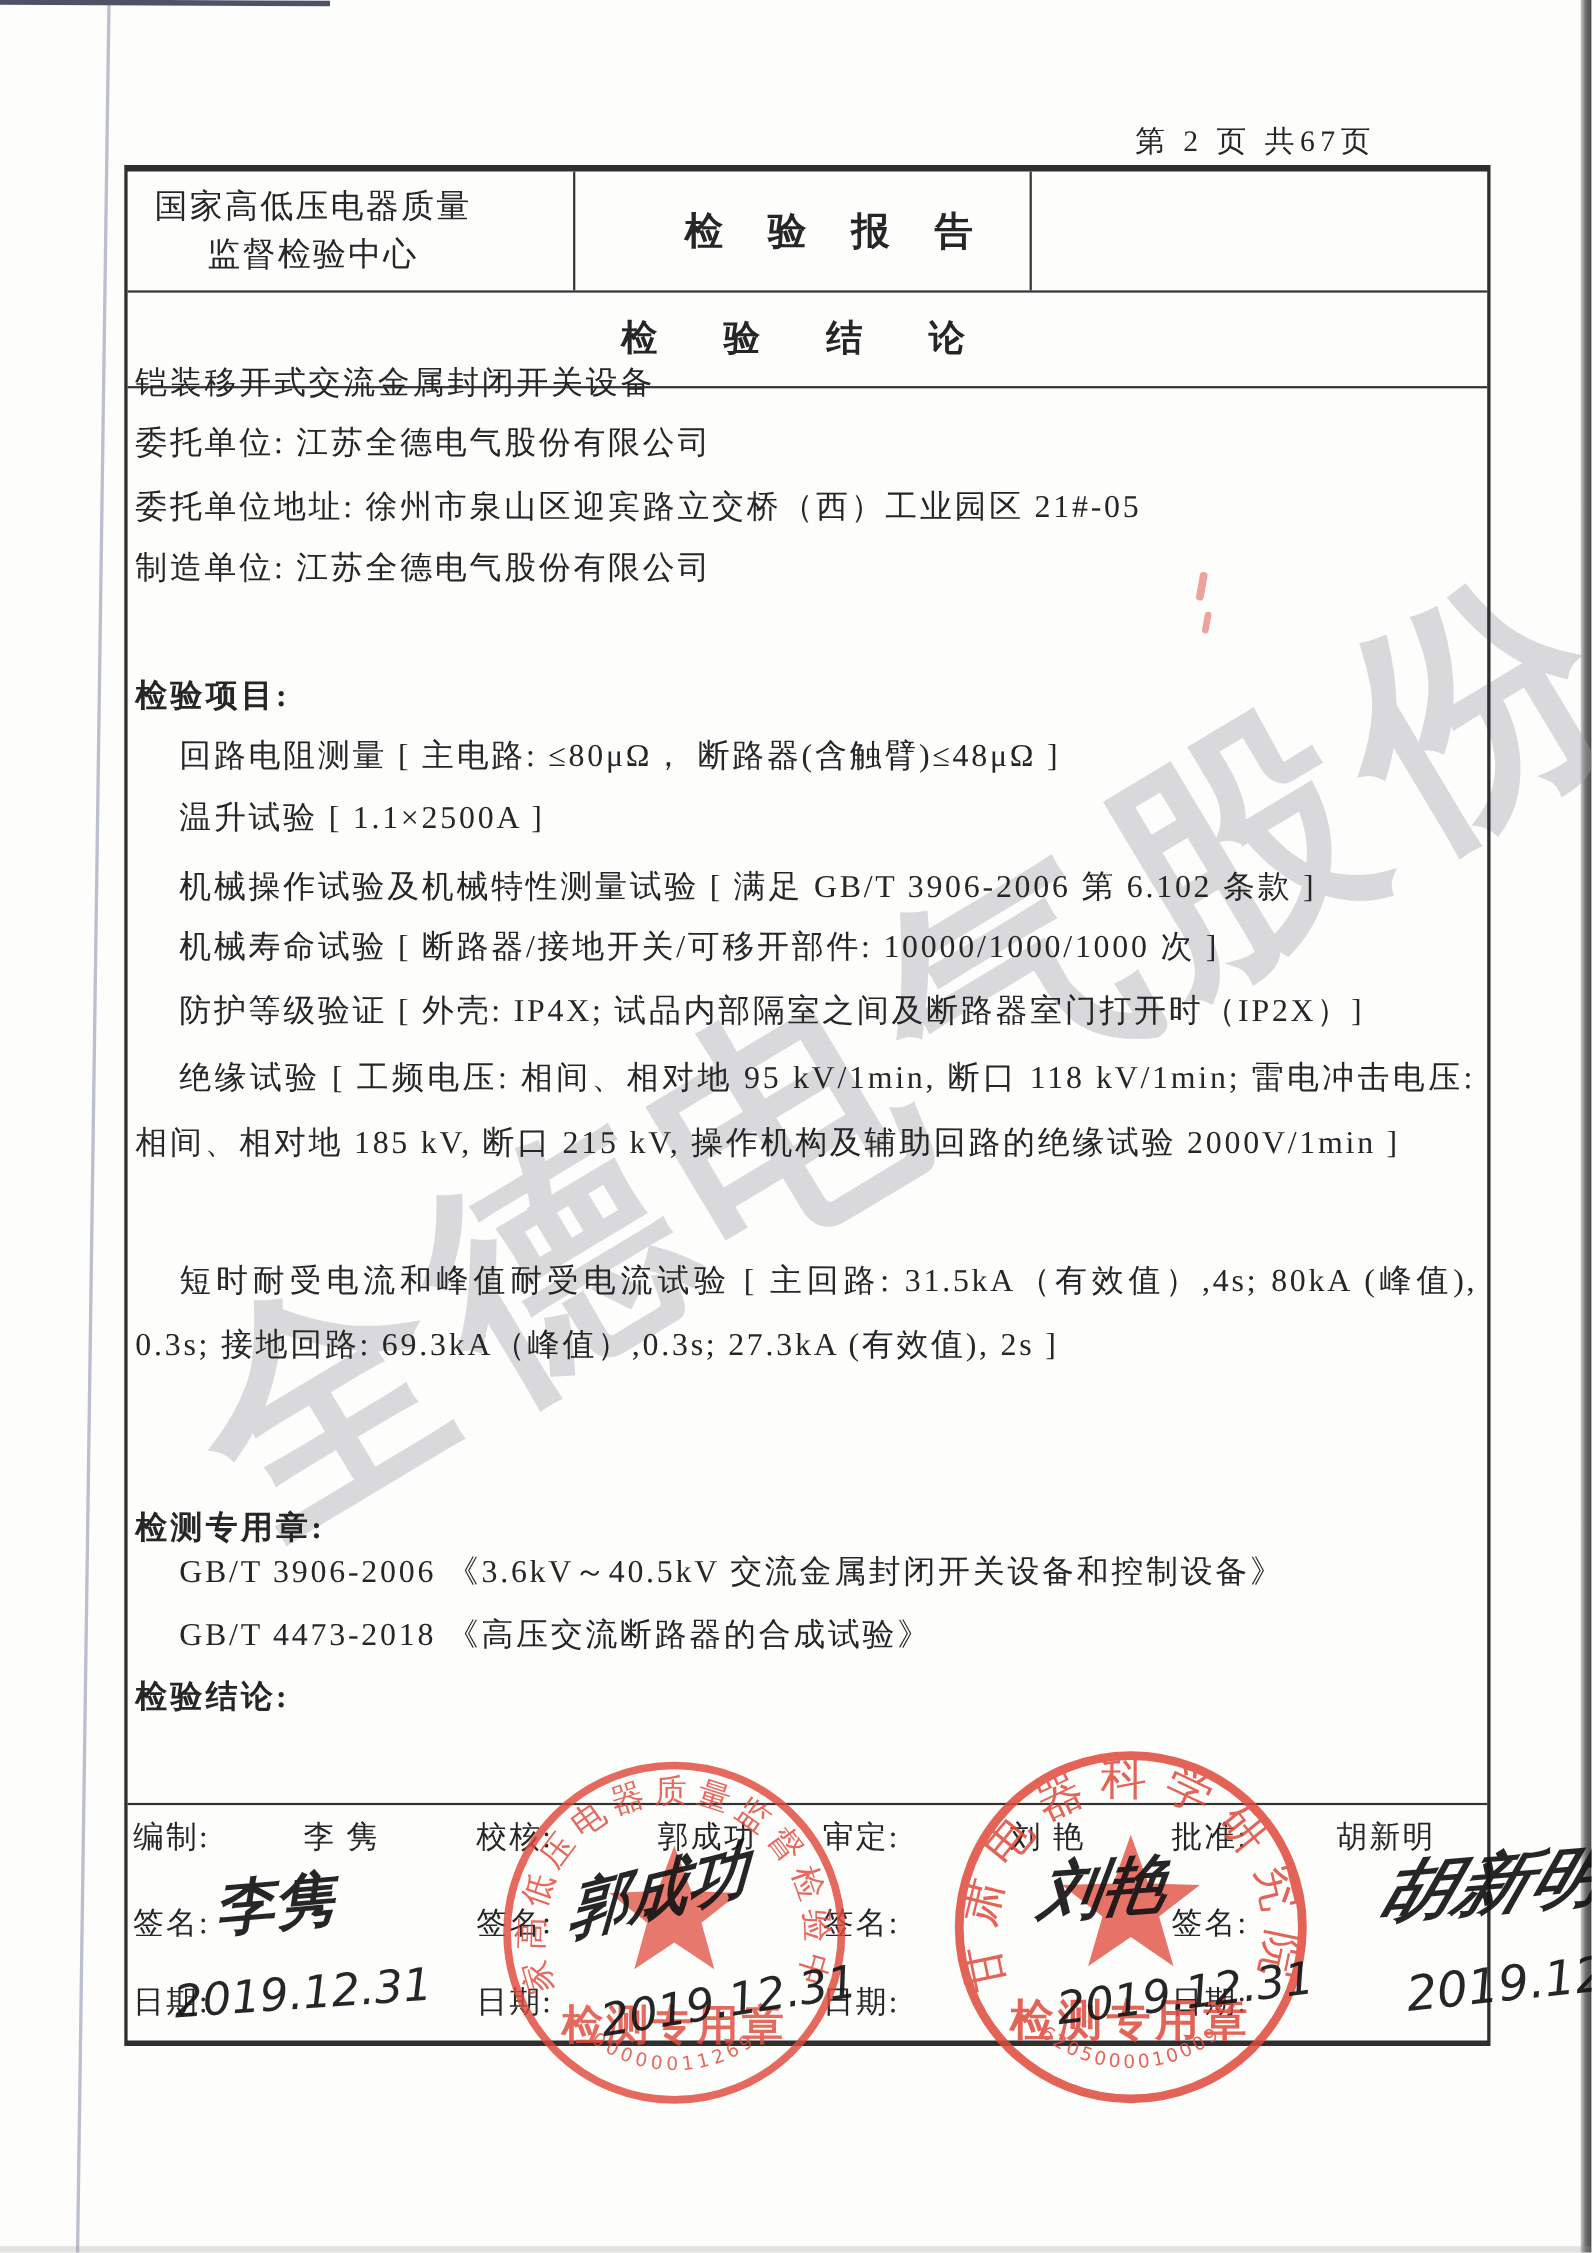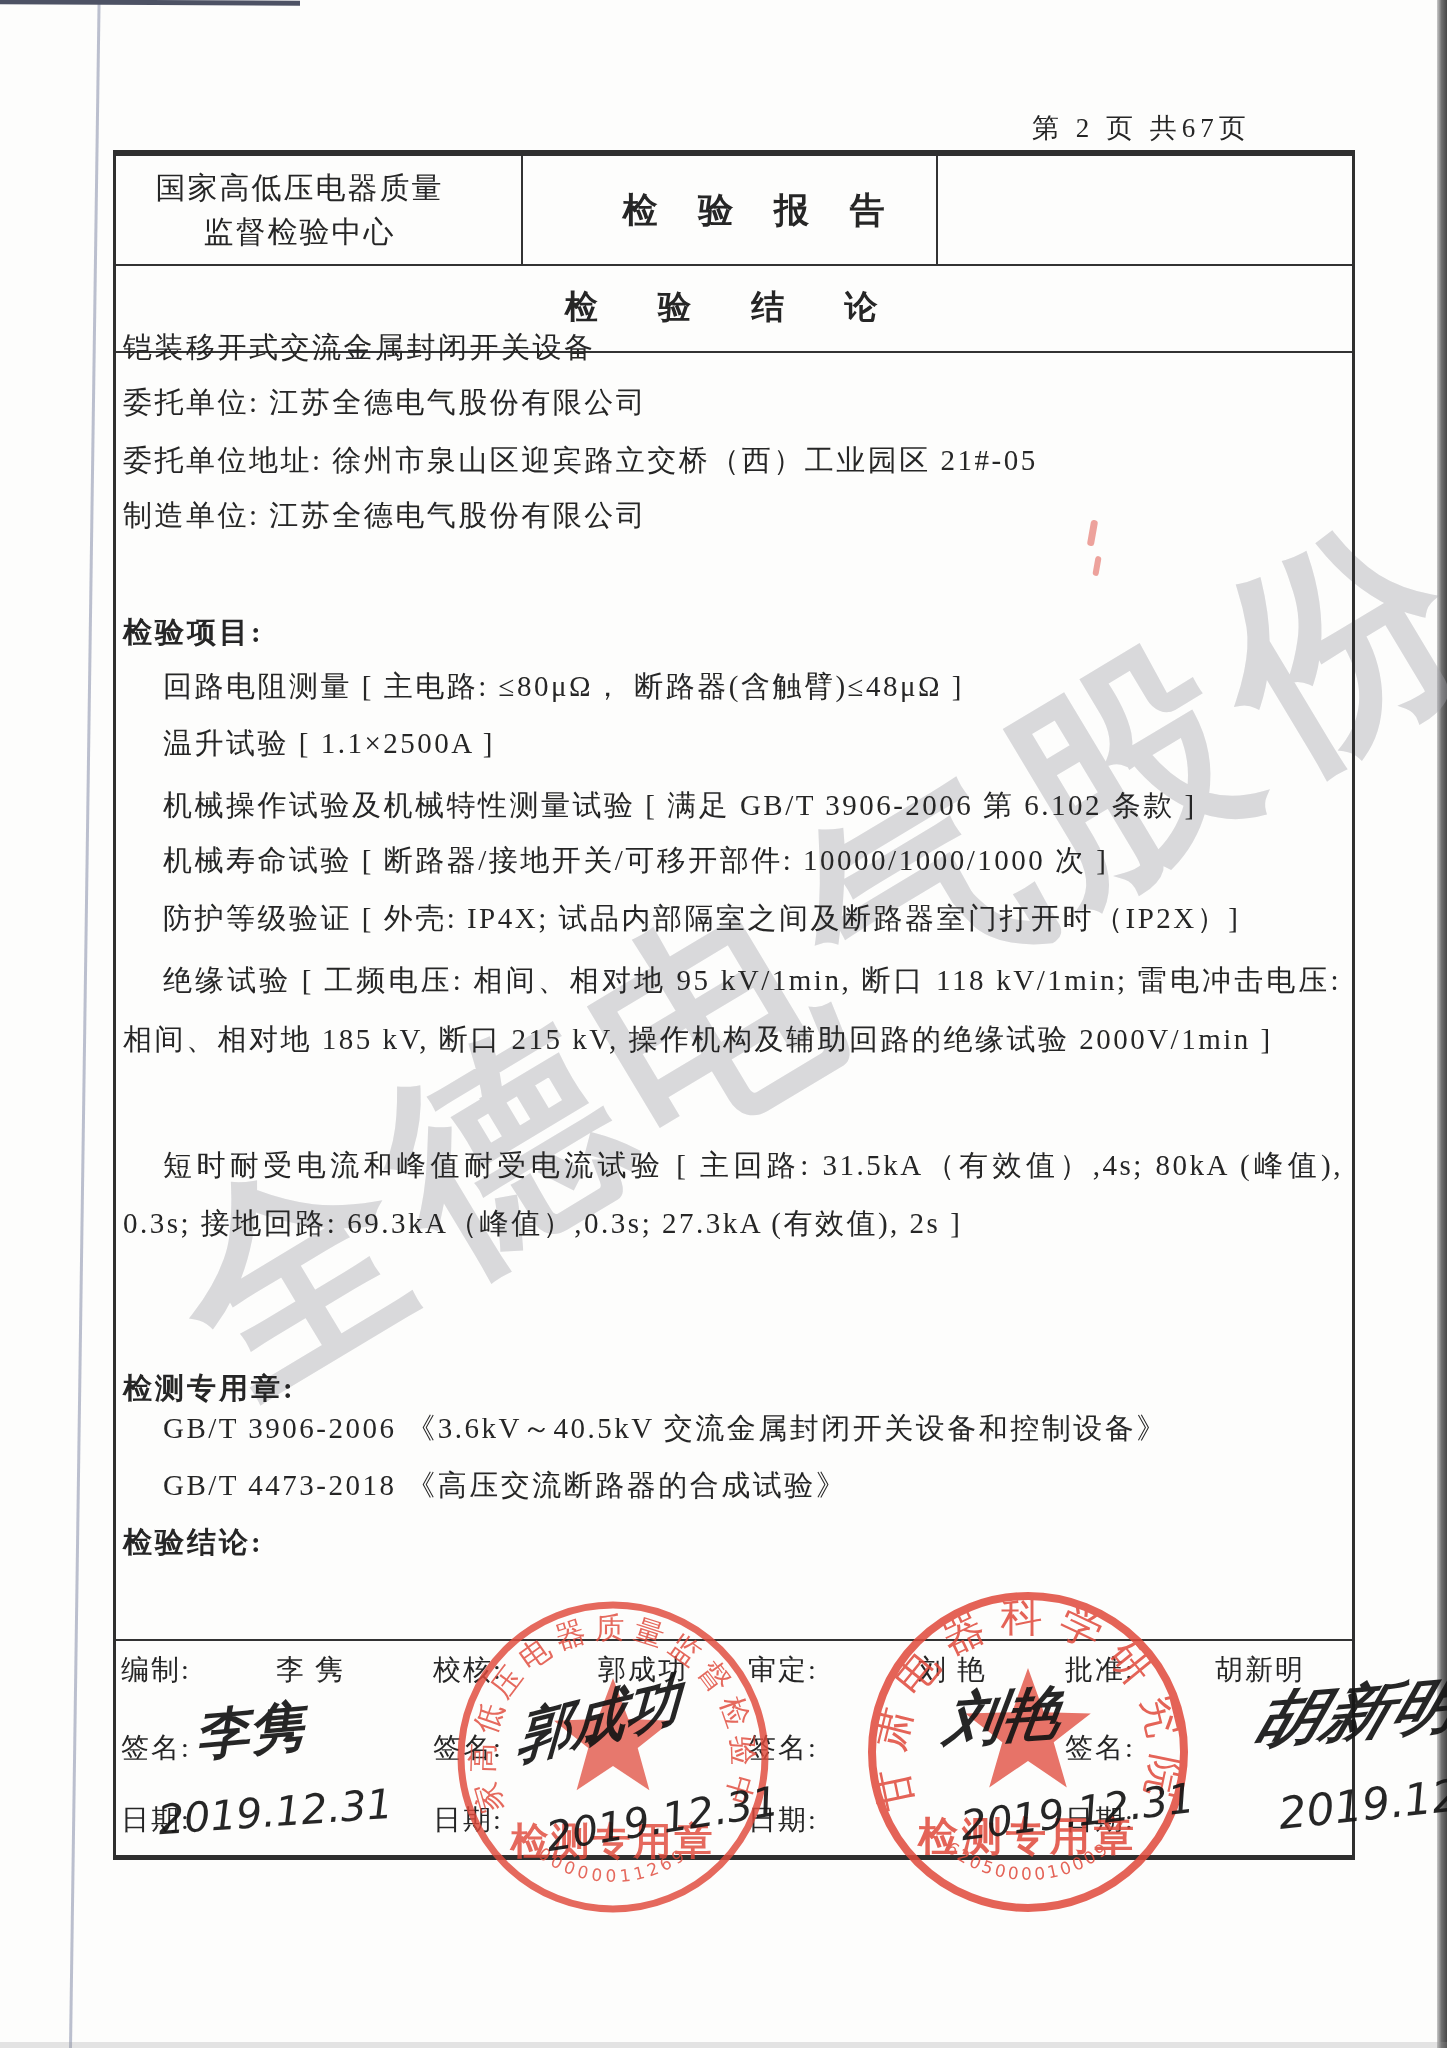--- a/index.html
+++ b/index.html
@@ -54,21 +54,21 @@
   <div class="scan-bottom"></div>
   <div class="red-mark" style="left:1089px;top:520px;width:7px;height:26px;"></div>
   <div class="red-mark" style="left:1094px;top:556px;width:6px;height:20px;"></div>
 
   <div class="watermark">全德电气股份</div>
 
   <div class="pageno">第 2 页 共67页</div>
 
   <div class="tbl">
 
-    <div class="hdr-cell" style="left:15px;width:337px;">
+    <div class="hdr-cell" style="left:0;width:337px;">
       <div class="org">国家高低压电器质量</div>
       <div class="org">监督检验中心</div>
     </div>
     <div class="hdr-cell report-title" style="left:407px;width:413px;">检 验 报 告</div>
     <div class="hdr-cell" style="left:822px;width:414px;"></div>
     <div class="vline" style="left:405px;"></div>
     <div class="vline" style="left:820px;"></div>
     <div class="hline" style="top:108px;"></div>
 
     <div class="section-title">检  验  结  论</div>

